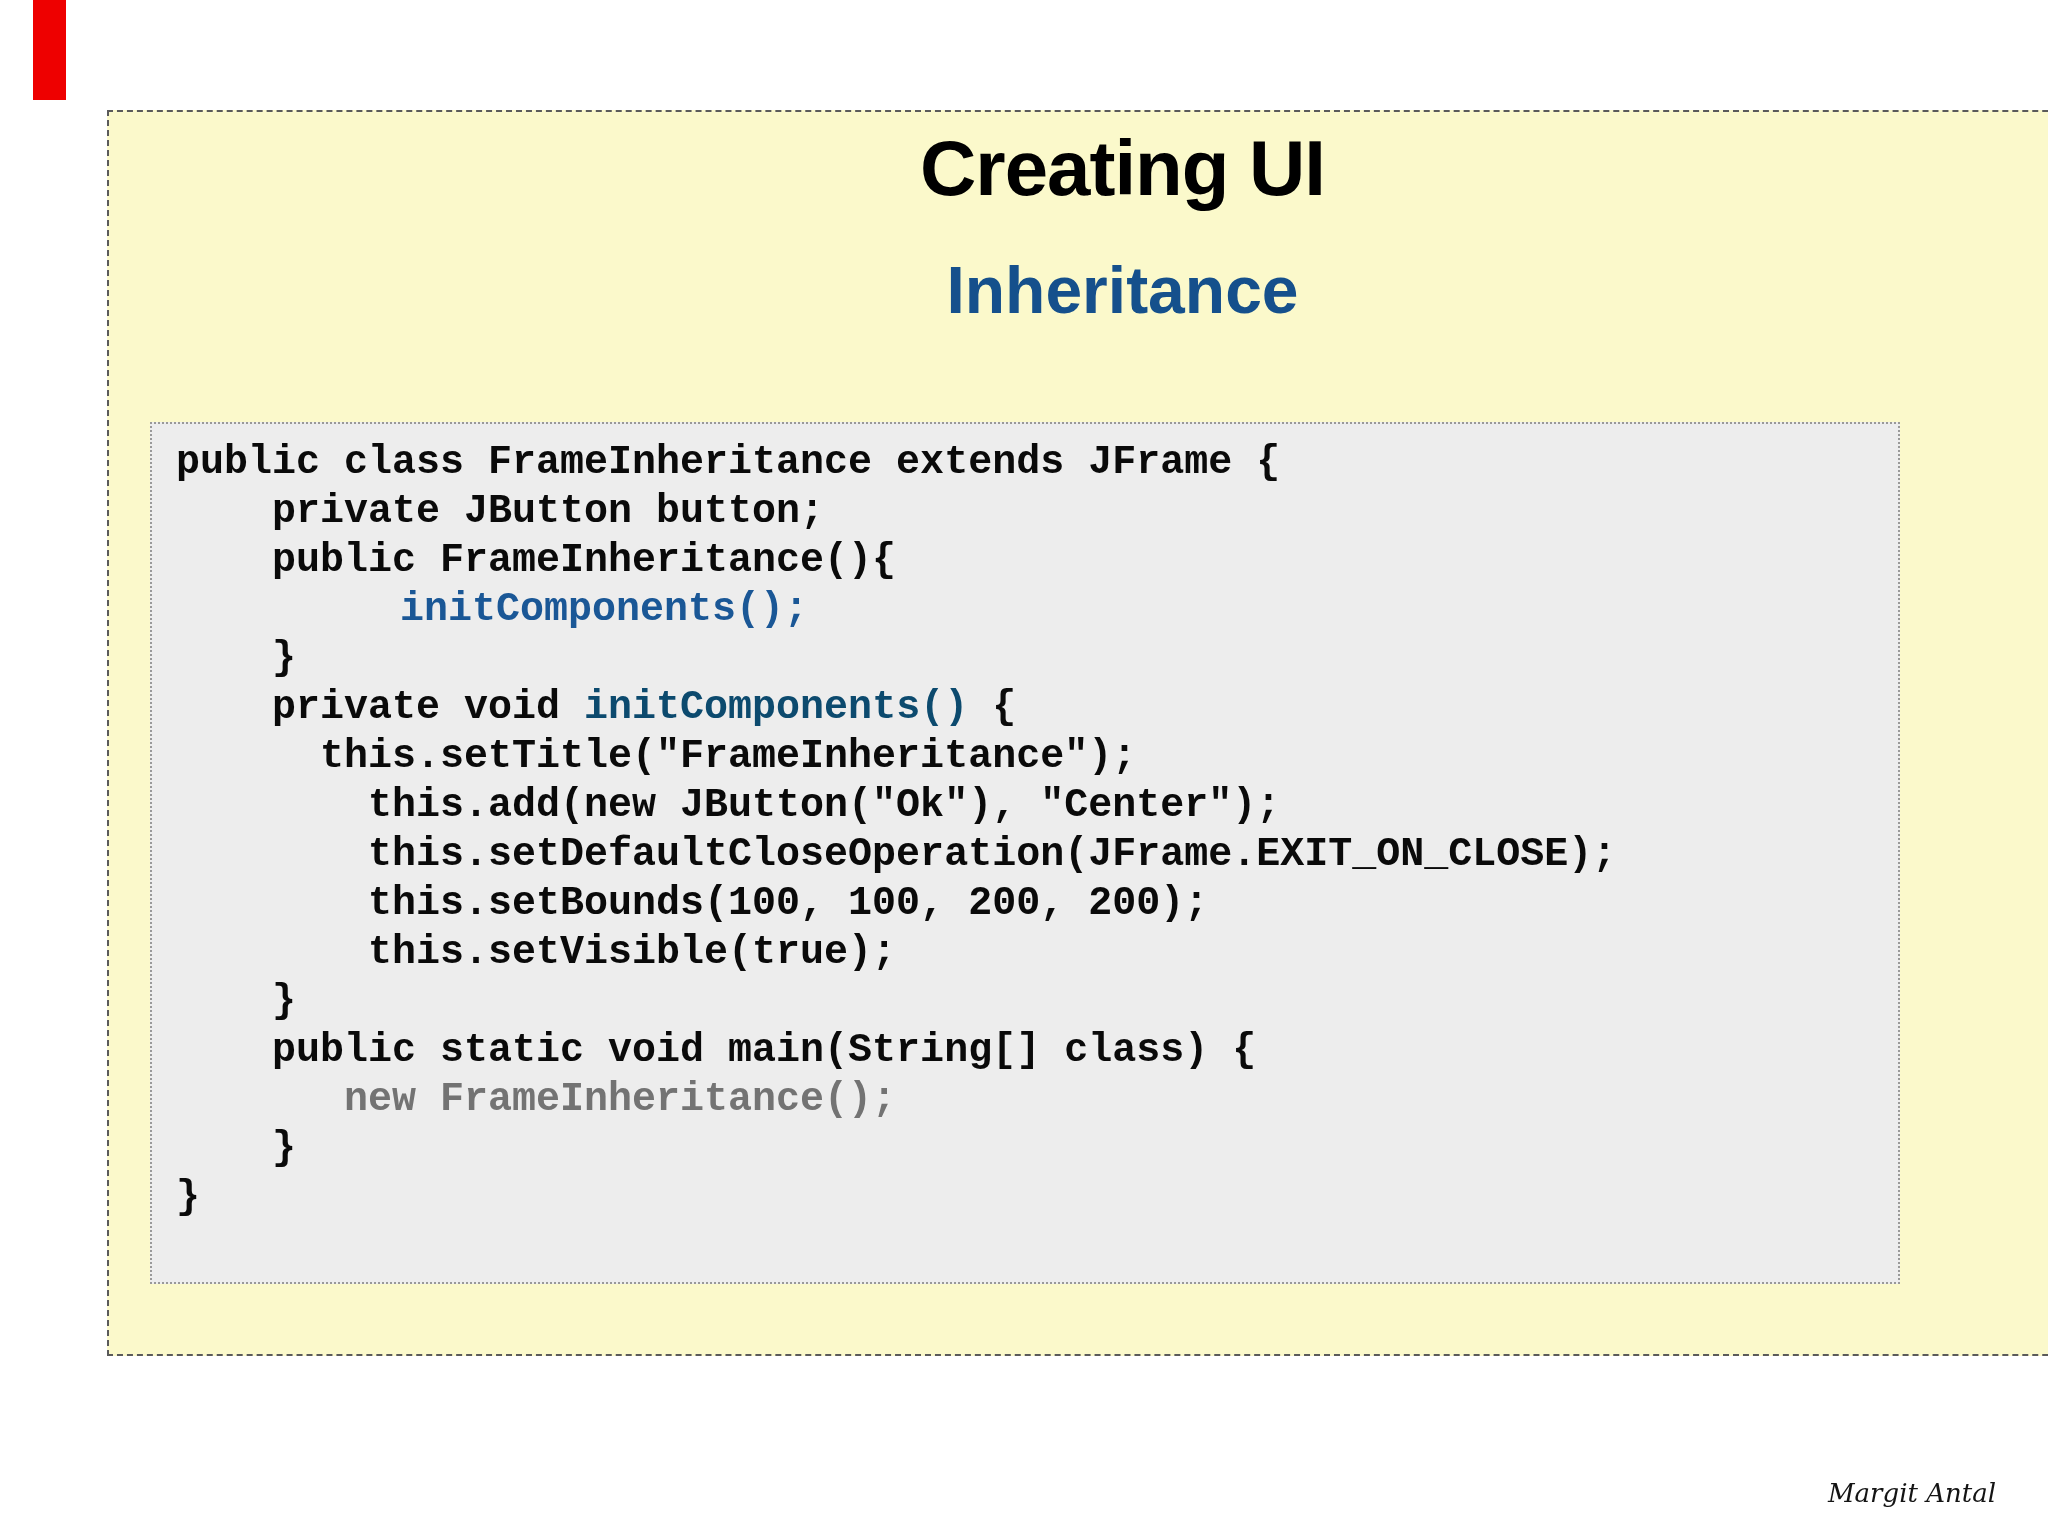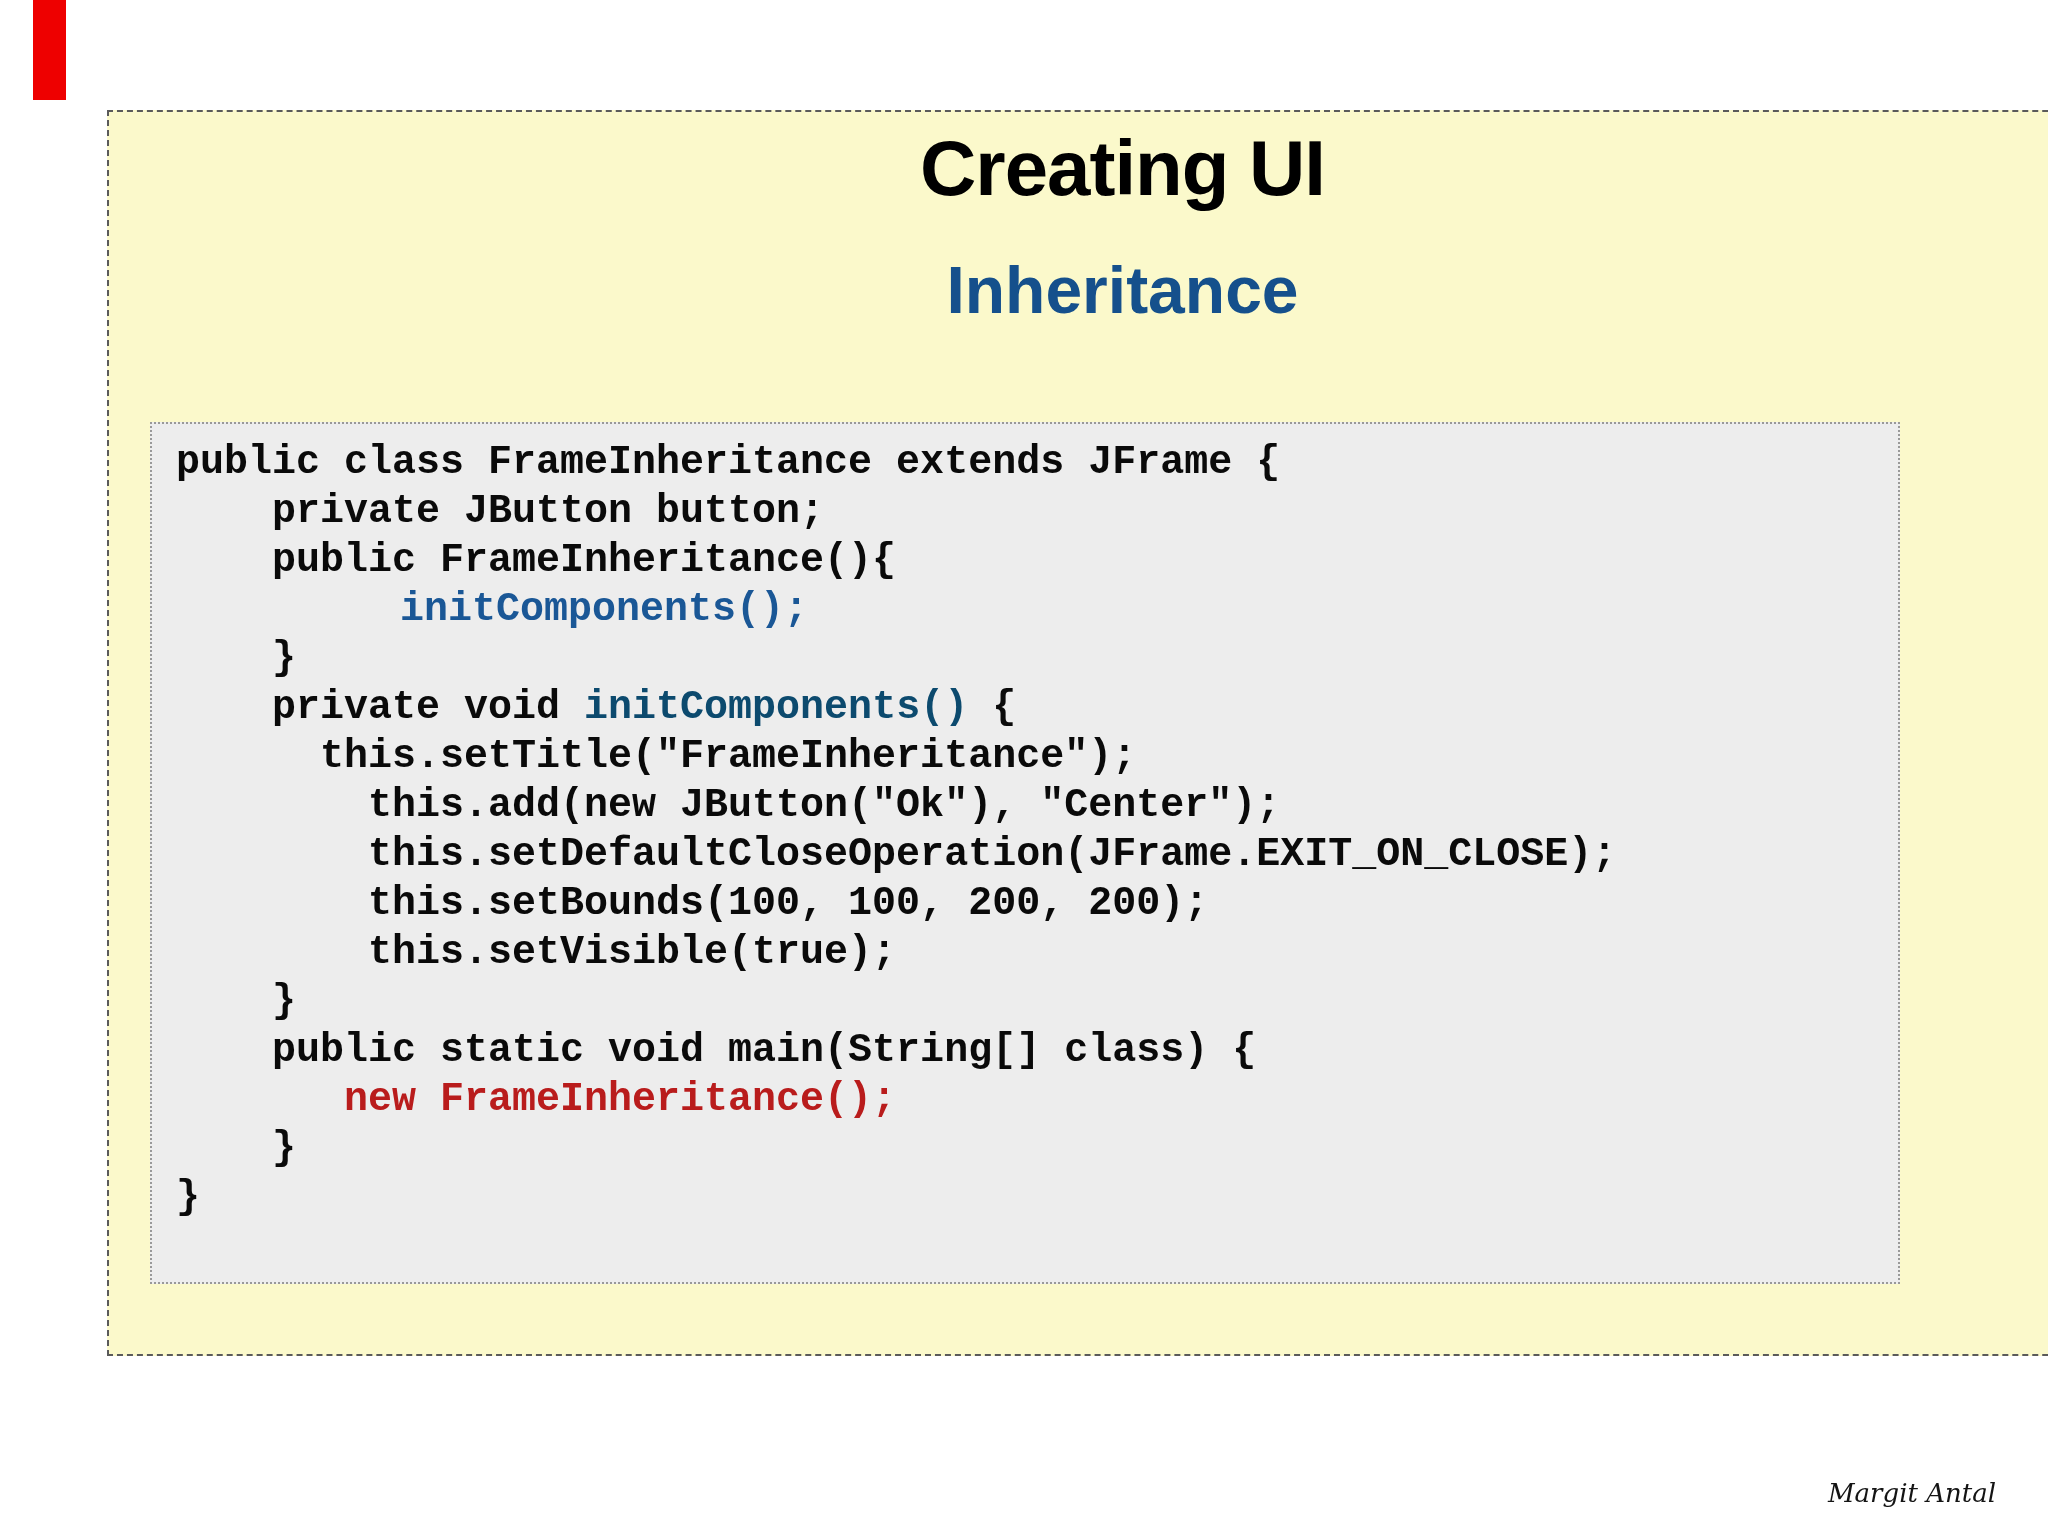--- a/index.html
+++ b/index.html
@@ -112,21 +112,21 @@
         <div class="code-line" style="color: rgb(10, 10, 10);"><span>        </span><span class="blue" style="color: rgb(26, 87, 150); margin-left: 32px;">initComponents();</span></div>
         <div class="code-line" style="color: rgb(10, 10, 10);"><span>    }</span></div>
         <div class="code-line" style="color: rgb(10, 10, 10);"><span>    private void </span><span class="blue" style="color: #0c4a6e;">initComponents()</span><span> {</span></div>
         <div class="code-line" style="color: rgb(10, 10, 10);"><span>      this.setTitle("FrameInheritance");</span></div>
         <div class="code-line" style="color: rgb(10, 10, 10);"><span>        this.add(new JButton("Ok"), "Center");</span></div>
         <div class="code-line" style="color: rgb(10, 10, 10);"><span>        this.setDefaultCloseOperation(JFrame.EXIT_ON_CLOSE);</span></div>
         <div class="code-line" style="color: rgb(10, 10, 10);"><span>        this.setBounds(100, 100, 200, 200);</span></div>
         <div class="code-line" style="color: rgb(10, 10, 10);"><span>        this.setVisible(true);</span></div>
         <div class="code-line" style="color: rgb(10, 10, 10);"><span>    }</span></div>
         <div class="code-line" style="color: rgb(10, 10, 10);"><span>    public static void main(String[] class) {</span></div>
-        <div class="code-line" style="color: #b91c1c;"><span>       new FrameInheritance();</span></div>
+        <div class="code-line" style="color: #737373;"><span>       new FrameInheritance();</span></div>
         <div class="code-line" style="color: rgb(10, 10, 10);"><span>    }</span></div>
         <div class="code-line" style="color: rgb(10, 10, 10);"><span>}</span></div>
       </div>
   </div>
 
   <div class="signature" style="color: rgb(20, 20, 20);">Margit Antal</div>
 
 </div>
 
 </body></html>

